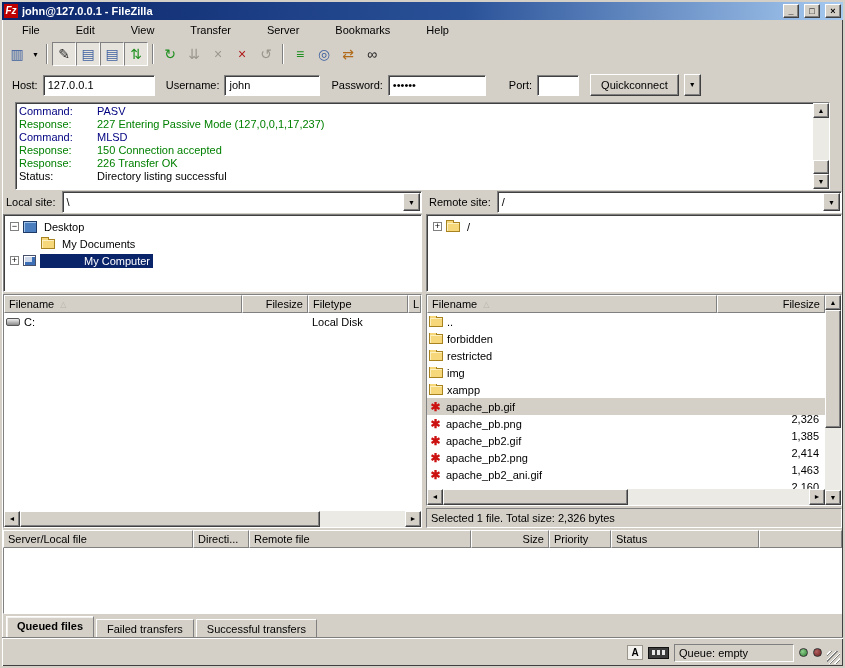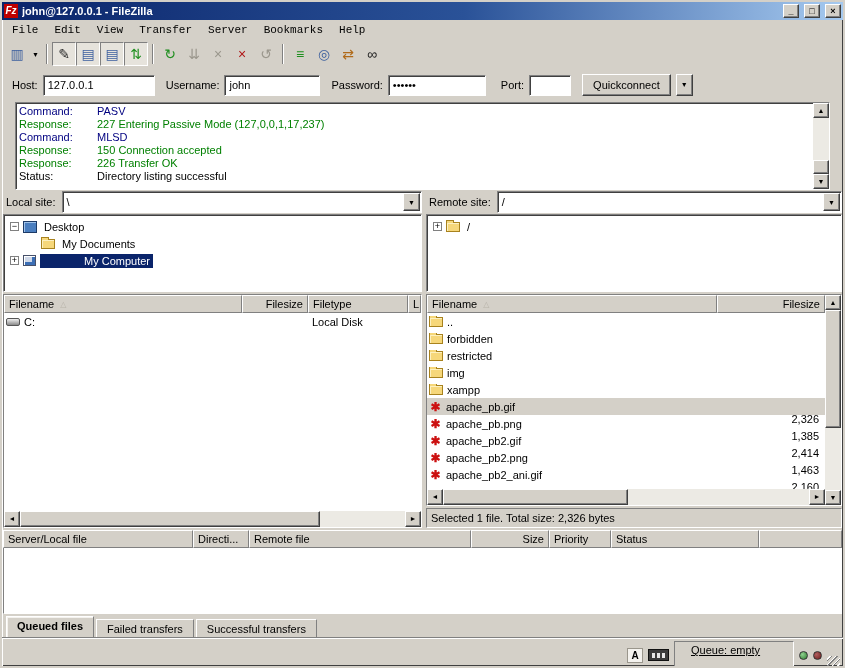--- a/index.html
+++ b/index.html
@@ -15,21 +15,21 @@
   .raised{ border:1px solid #fff; border-right-color:#404040; border-bottom-color:#404040; box-shadow: inset -1px -1px 0 #808080; background:#d4d0c8; }
   
   .titlebar{ height:18px; flex:0 0 18px; background:linear-gradient(90deg,#0a246a 0%,#2a5298 55%,#a6caf0 100%);
     display:flex; align-items:center; gap:4px; padding:0 2px; }
   .app-icon{ width:14px; height:14px; background:#bf0000; color:#fff; font-weight:bold; font-style:italic;
     font-size:10px; line-height:14px; text-align:center; flex:0 0 14px; }
   .title-text{ color:#fff; font-weight:bold; flex:1; white-space:nowrap; overflow:hidden; }
   .tb-btn{ width:16px; height:14px; font-size:9px; font-weight:bold; line-height:12px; text-align:center; color:#000; margin-left:1px; }
   
   .menubar{ height:20px; flex:0 0 20px; display:flex; align-items:center; padding-left:2px; }
-  .menu-item{ padding:3px 8px;font-family:Liberation Mono, monospace; }
+  .menu-item{ padding:3px 18px; }
   
   .toolbar{ height:28px; flex:0 0 28px; display:flex; align-items:center; padding:1px 3px; }
   .tool-btn{ width:24px; height:24px; display:flex; align-items:center; justify-content:center; font-size:14px; border:1px solid transparent; }
   .tool-btn.pressed{ border:1px solid #808080; border-right-color:#fff; border-bottom-color:#fff; background:#e6e3dc; }
   .tool-dd{ width:13px; height:24px; display:flex; align-items:center; justify-content:center; font-size:7px; }
   .tool-sep{ width:2px; height:20px; border-left:1px solid #808080; border-right:1px solid #fff; margin:0 4px; }
   .c-green{color:#1f8f1f} .c-blue{color:#3c5f9e} .c-dis{color:#9a968c} .c-orange{color:#b06a1a} .c-dark{color:#222} .c-red{color:#b01818}
   
   .quickbar{ height:34px; flex:0 0 34px; display:flex; align-items:center; gap:5px; padding:0 10px; }
   .field{ height:21px; background:#fff; border:1px solid #808080; border-right-color:#fff; border-bottom-color:#fff;
@@ -103,21 +103,21 @@
   .qc3{width:78px;flex:0 0 78px}.qc4{width:62px;flex:0 0 62px}.qc5{width:148px;flex:0 0 148px}.qc6{flex:1}
   .queue-body{ flex:1; background:#fff; border:1px solid #808080; border-top:none; border-right-color:#fff; border-bottom-color:#fff; }
   .tabs{ height:24px; flex:0 0 24px; display:flex; align-items:flex-end; padding-left:3px; }
   .tab{ height:19px; padding:3px 10px; background:#d4d0c8; border:1px solid #fff; border-right-color:#808080; border-bottom:none; margin-right:2px; white-space:nowrap; }
   .tab.active{ height:22px; font-weight:bold; background:#d4d0c8; box-shadow: inset 1px 1px 0 #f4f2ee; }
   
   .statusbar{ flex:1; display:flex; align-items:center; justify-content:flex-end; gap:5px; padding:2px 3px 2px; border-top:1px solid #fff; box-shadow: 0 -1px 0 #808080; }
   .ascii-icon{ width:16px; height:15px; border:1px solid #9a968c; background:#f4f2ee; font-weight:bold; font-size:10px; text-align:center; line-height:13px; }
   .badge-icon{ width:21px; height:12px; background:#3c3c3c; border:1px solid #111; display:flex; align-items:center; justify-content:center; gap:2px; }
   .badge-icon i{ width:3px; height:5px; background:#e8e8e8; display:block; }
-  .queue-box{ width:120px; height:28px; background:#d4d0c8; border:1px solid #808080; border-right-color:#fff; border-bottom-color:#fff; padding:2px 16px; white-space:nowrap;text-decoration:underline; }
+  .queue-box{ width:120px; height:18px; background:#d4d0c8; border:1px solid #808080; border-right-color:#fff; border-bottom-color:#fff; padding:2px 4px; white-space:nowrap; }
   .led{ width:9px; height:9px; border-radius:50%; border:1px solid #333; }
   .led.green{ background:radial-gradient(circle at 35% 35%, #8fd08f, #2e7d2e); }
   .led.red{ background:radial-gradient(circle at 35% 35%, #b06060, #6e1c1c); }
   .grip{ width:13px; height:13px; align-self:flex-end;
     background:repeating-linear-gradient(135deg, transparent 0 2px, #fff 2px 3px, #808080 3px 4px); }
 </style>
 </head>
 <body>
 
 <div class="window">
@@ -161,21 +161,21 @@
     <div class="tool-btn c-dark">∞</div>
   </div>
 
   <div class="quickbar">
     <span>Host:</span>
     <input class="field" style="width: 112px;" value="127.0.0.1">
     <span style="margin-left:6px">Username:</span>
     <input class="field" style="width: 96px;" value="john">
     <span style="margin-left:6px">Password:</span>
     <input class="field" style="width: 98px;" value="••••••">
-    <span style="margin-left:10px">Port:</span>
+    <span style="margin-left:18px">Port:</span>
     <input class="field" style="width: 42px;" value="">
     <button class="qc-btn raised" style="margin-left:6px;font:inherit">Quickconnect</button>
     <div class="qc-dd raised">▼</div>
   </div>
 
   <div class="log">
     <div class="log-lines">
       <div class="log-line command">
           <span class="log-label">Command:</span>
           <span>PASV</span>

